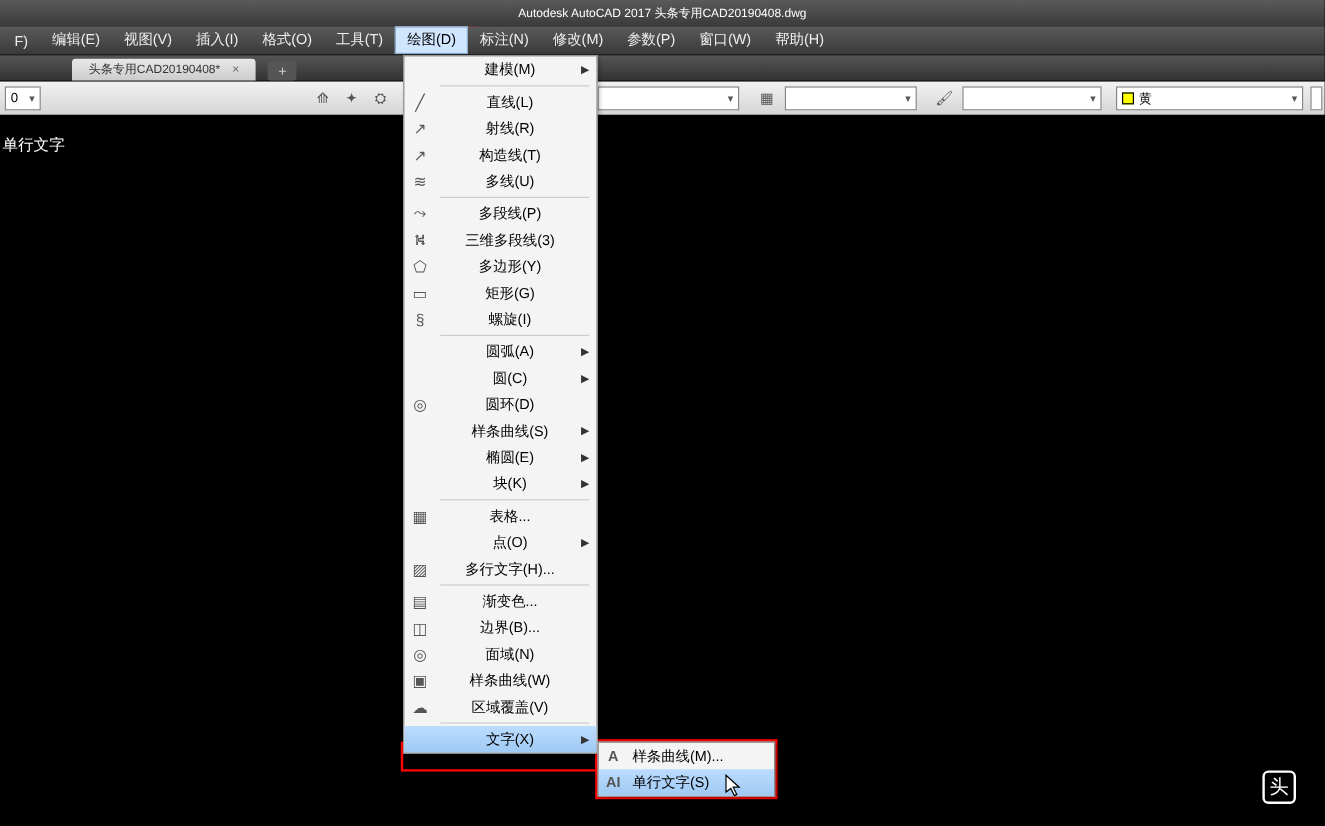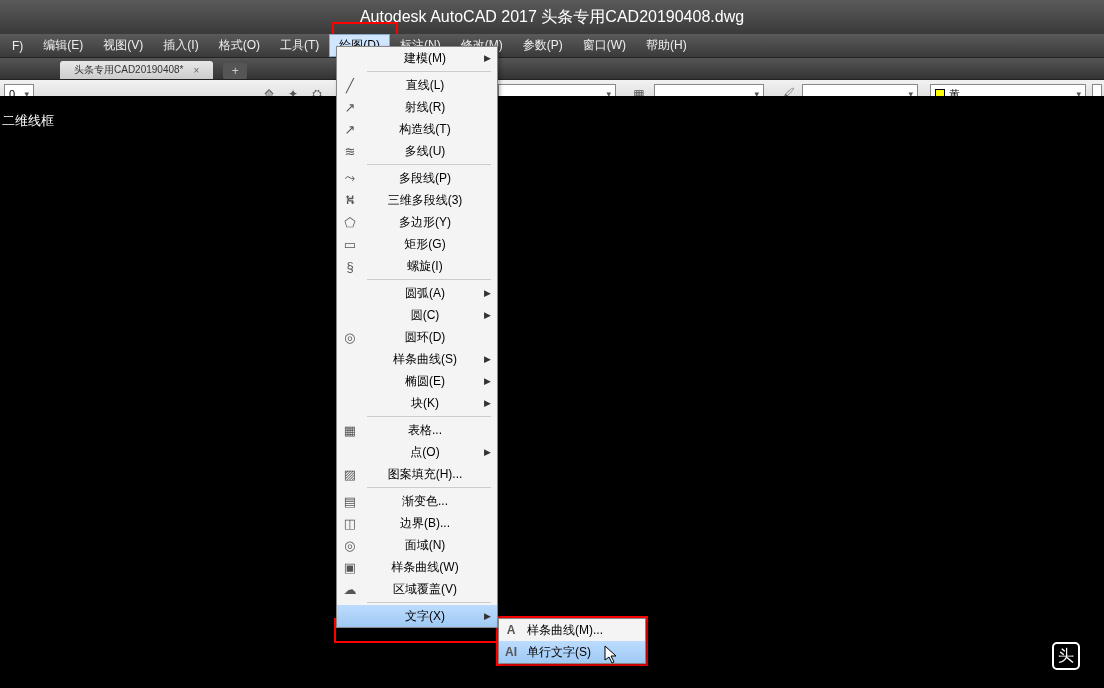--- a/index.html
+++ b/index.html
@@ -1,17 +1,17 @@
 <!DOCTYPE html>
 <html><head>
 <meta charset="utf-8">
 <style>
 * { margin: 0; padding: 0; box-sizing: border-box; font-family: "Microsoft YaHei", Arial, sans-serif; }
 html, body { width: 1104px; height: 688px; overflow: hidden; background: #000; }
-.titlebar { height: 34px; background: linear-gradient(#5a5a5a, #3a3a3a); color: #fff; font-size: 16px; display: flex; align-items: center; justify-content: center; }
+.titlebar { height: 22px; background: linear-gradient(#5a5a5a, #3a3a3a); color: #fff; font-size: 10px; display: flex; align-items: center; justify-content: center; }
 .menubar { height: 24px; background: linear-gradient(#5a5a5a, #3a3a3a); display: flex; align-items: center; padding-left: 2px; border-bottom: 1px solid #222; position: relative; z-index: 10; }
 .menuitem { color: #eee; font-size: 12px; padding: 3px 10px; cursor: default; }
 .menuitem.hl { background: #d0e6ff; color: #000; border: 1px solid #88aacc; padding: 2px 9px; }
 .redbox-m { border: 2px solid #ff0000; position: absolute; pointer-events: none; }
 .tabbar { height: 22px; background: linear-gradient(#555,#333); display: flex; align-items: flex-end; padding-left: 60px; border-bottom: 1px solid #222; }
 .tab { background: linear-gradient(#e8e8e8,#ccc); color: #333; font-size: 10px; padding: 2px 14px; border-radius: 3px 3px 0 0; margin-right: 4px; display: flex; align-items: center; }
 .tab-close { margin-left: 10px; color: #666; }
 .newtab { color: #ccc; background: #555; width: 24px; height: 16px; display: flex; align-items: center; justify-content: center; border-radius: 2px; margin-left: 6px; font-size: 12px;}
 .toolbar { height: 28px; background: linear-gradient(#f2f2f2,#d6d6d6); border-bottom: 1px solid #999; display: flex; align-items: center; position: relative; }
 .toolbar .seg { display: flex; align-items: center; height: 100%; }
@@ -108,21 +108,21 @@
       <span>黄</span>
       <span class="arrow">▾</span>
     </div>
   </div>
   <div style="position:absolute; right:2px; top:4px;">
     <div class="tb-dd" style="width:10px;"></div>
   </div>
 </div>
 
 <div class="canvas"></div>
-<div class="canvas-label">二维线框</div>
+<div class="canvas-label">单行文字</div>
 
 <div class="dropdown" id="dd" style="left:336px; top:46px; width:162px;">
     <div class="row">
       <span class="icon-col"></span>
       <span class="lbl">建模(M)</span>
       <span class="sub-arrow">▶</span>
     </div>
     <div class="sep"></div>
     <div class="row">
       <span class="icon-col">╱</span>
@@ -196,21 +196,21 @@
       <span class="icon-col">▦</span>
       <span class="lbl">表格...</span>
     </div>
     <div class="row">
       <span class="icon-col"></span>
       <span class="lbl">点(O)</span>
       <span class="sub-arrow">▶</span>
     </div>
     <div class="row">
       <span class="icon-col">▨</span>
-      <span class="lbl">图案填充(H)...</span>
+      <span class="lbl">多行文字(H)...</span>
     </div>
     <div class="sep"></div>
     <div class="row">
       <span class="icon-col">▤</span>
       <span class="lbl">渐变色...</span>
     </div>
     <div class="row">
       <span class="icon-col">◫</span>
       <span class="lbl">边界(B)...</span>
     </div>

